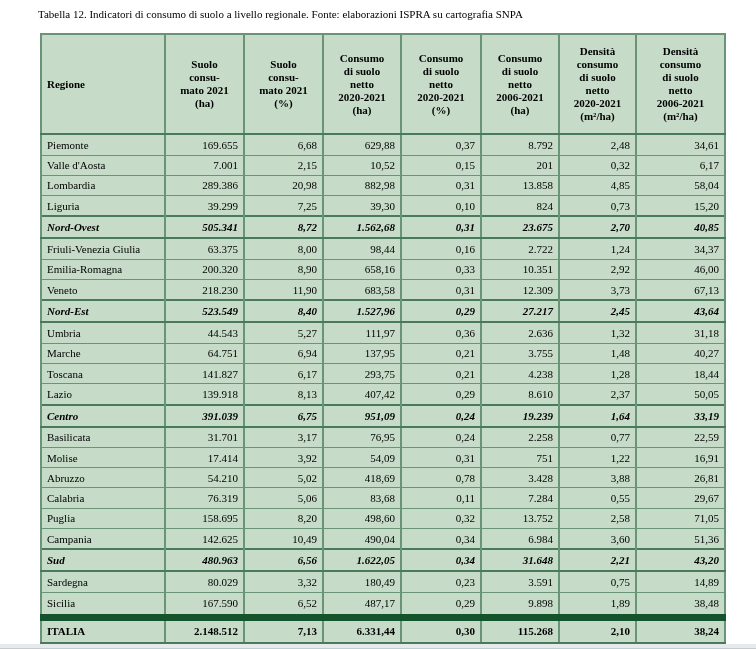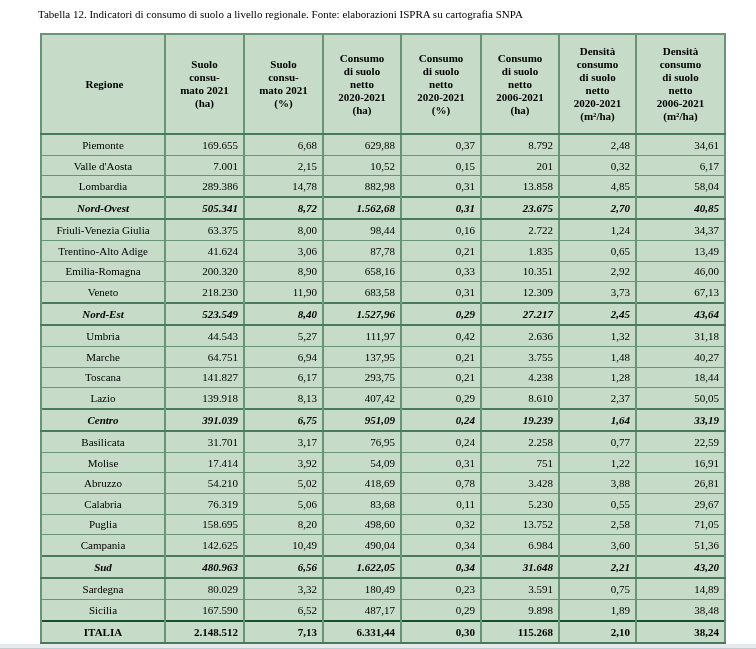--- a/index.html
+++ b/index.html
@@ -46,40 +46,40 @@
   th {
     border: 2px solid #699476;
     border-bottom: 2px solid #4a7a5c;
     font-weight: bold;
     text-align: center;
     vertical-align: middle;
     white-space: pre-line;
     line-height: 13px;
     padding: 0 2px;
   }
-  th.region-h { text-align: center; padding-left: 5px; }
+  th.region-h { text-align: left; padding-left: 5px; }
   td {
     border: 1px solid #699476;
     border-left-width: 2px;
     border-right-width: 2px;
     padding: 0 5px;
     vertical-align: middle;
     overflow: hidden;
     white-space: nowrap;
   }
-  td.region { text-align: center; }
+  td.region { text-align: left; }
   td.num { text-align: right; }
   tr.summary td {
     border-top: 2px solid #4a7a5c;
     border-bottom: 2px solid #4a7a5c;
     font-weight: bold;
     font-style: italic;
   }
   tr.total td {
-    border-top: 2px solid #14532d;
+    border-top: 7px solid #14532d;
     border-bottom: 2px solid #4a7a5c;
     font-weight: bold;
   }
   .window-bottom {
     position: absolute;
     left: 0; bottom: 0;
     width: 756px; height: 5px;
     background: #e7eaec;
     border-bottom: 1px solid #c6cbd0;
     box-sizing: border-box;
@@ -160,26 +160,36 @@
           <td class="num">2,15</td>
           <td class="num">10,52</td>
           <td class="num">0,15</td>
           <td class="num">201</td>
           <td class="num">0,32</td>
           <td class="num">6,17</td>
         </tr>
         <tr class="normal">
           <td class="region">Lombardia</td>
           <td class="num">289.386</td>
-          <td class="num">14,78</td>
+          <td class="num">20,98</td>
           <td class="num">882,98</td>
           <td class="num">0,31</td>
           <td class="num">13.858</td>
           <td class="num">4,85</td>
           <td class="num">58,04</td>
+        </tr>
+        <tr class="normal">
+          <td class="region">Liguria</td>
+          <td class="num">39.299</td>
+          <td class="num">7,25</td>
+          <td class="num">39,30</td>
+          <td class="num">0,10</td>
+          <td class="num">824</td>
+          <td class="num">0,73</td>
+          <td class="num">15,20</td>
         </tr>
         <tr class="summary">
           <td class="region">Nord-Ovest</td>
           <td class="num">505.341</td>
           <td class="num">8,72</td>
           <td class="num">1.562,68</td>
           <td class="num">0,31</td>
           <td class="num">23.675</td>
           <td class="num">2,70</td>
           <td class="num">40,85</td>
@@ -188,30 +198,20 @@
           <td class="region">Friuli-Venezia Giulia</td>
           <td class="num">63.375</td>
           <td class="num">8,00</td>
           <td class="num">98,44</td>
           <td class="num">0,16</td>
           <td class="num">2.722</td>
           <td class="num">1,24</td>
           <td class="num">34,37</td>
         </tr>
         <tr class="normal">
-          <td class="region">Trentino-Alto Adige</td>
-          <td class="num">41.624</td>
-          <td class="num">3,06</td>
-          <td class="num">87,78</td>
-          <td class="num">0,21</td>
-          <td class="num">1.835</td>
-          <td class="num">0,65</td>
-          <td class="num">13,49</td>
-        </tr>
-        <tr class="normal">
           <td class="region">Emilia-Romagna</td>
           <td class="num">200.320</td>
           <td class="num">8,90</td>
           <td class="num">658,16</td>
           <td class="num">0,33</td>
           <td class="num">10.351</td>
           <td class="num">2,92</td>
           <td class="num">46,00</td>
         </tr>
         <tr class="normal">
@@ -232,21 +232,21 @@
           <td class="num">0,29</td>
           <td class="num">27.217</td>
           <td class="num">2,45</td>
           <td class="num">43,64</td>
         </tr>
         <tr class="normal">
           <td class="region">Umbria</td>
           <td class="num">44.543</td>
           <td class="num">5,27</td>
           <td class="num">111,97</td>
-          <td class="num">0,42</td>
+          <td class="num">0,36</td>
           <td class="num">2.636</td>
           <td class="num">1,32</td>
           <td class="num">31,18</td>
         </tr>
         <tr class="normal">
           <td class="region">Marche</td>
           <td class="num">64.751</td>
           <td class="num">6,94</td>
           <td class="num">137,95</td>
           <td class="num">0,21</td>
@@ -313,21 +313,21 @@
           <td class="num">3.428</td>
           <td class="num">3,88</td>
           <td class="num">26,81</td>
         </tr>
         <tr class="normal">
           <td class="region">Calabria</td>
           <td class="num">76.319</td>
           <td class="num">5,06</td>
           <td class="num">83,68</td>
           <td class="num">0,11</td>
-          <td class="num">5.230</td>
+          <td class="num">7.284</td>
           <td class="num">0,55</td>
           <td class="num">29,67</td>
         </tr>
         <tr class="normal">
           <td class="region">Puglia</td>
           <td class="num">158.695</td>
           <td class="num">8,20</td>
           <td class="num">498,60</td>
           <td class="num">0,32</td>
           <td class="num">13.752</td>

